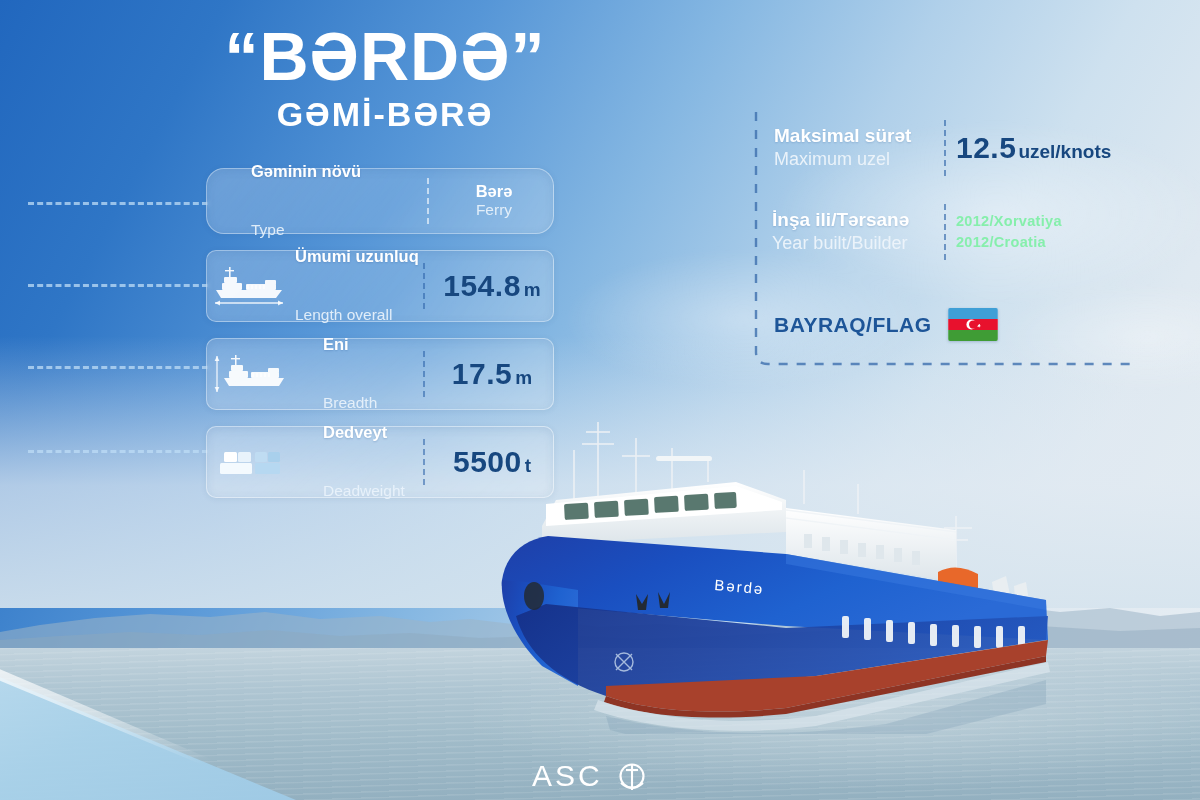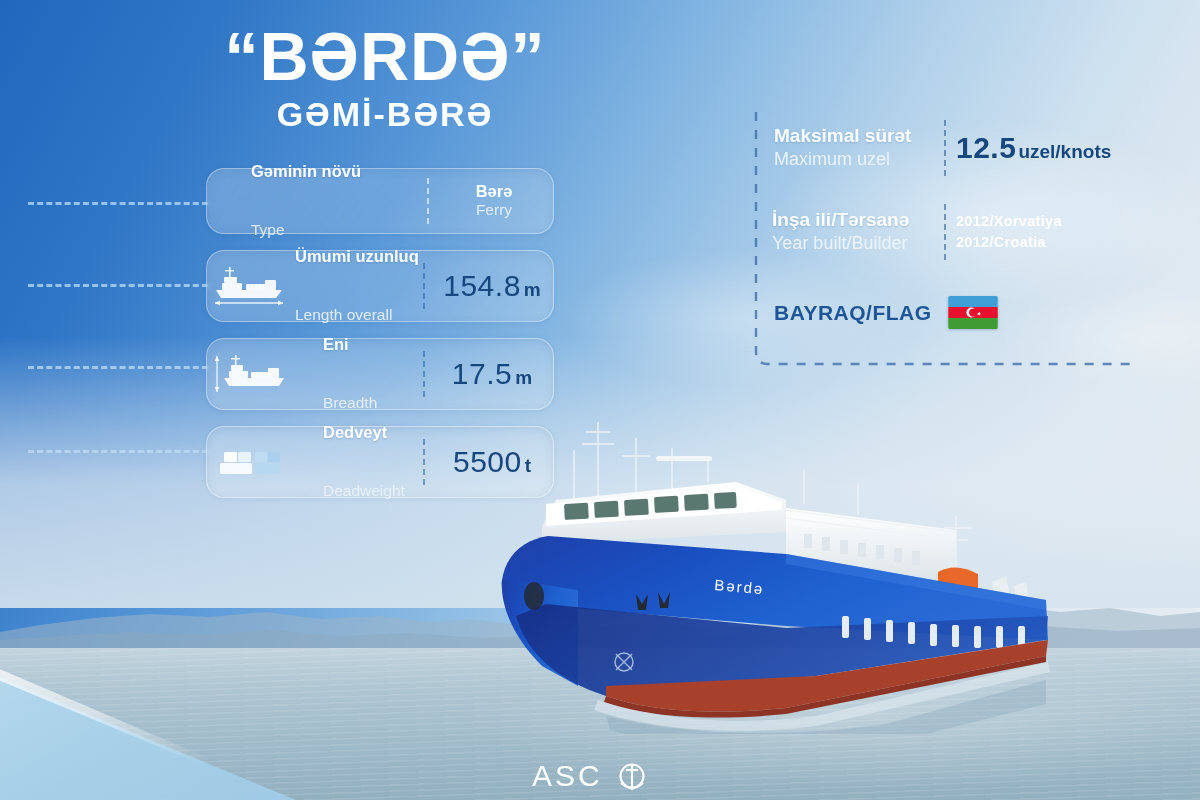--- a/index.html
+++ b/index.html
@@ -89,21 +89,21 @@
   .card {
     position:relative;
     height:66px; border-radius:18px;
     background:linear-gradient(135deg, rgba(255,255,255,.26) 0%, rgba(255,255,255,.13) 55%, rgba(255,255,255,.20) 100%);
     border:1px solid rgba(255,255,255,.35);
     box-shadow:0 2px 10px rgba(20,60,120,.10) inset, 0 1px 6px rgba(20,60,120,.08);
     display:flex; align-items:center;
     margin-bottom:16px;
     backdrop-filter:blur(2px);
   }
-  .card.tall { height:72px; }
+  .card.tall { height:72px;border-radius:10px; }
   .card-icon {
     width:86px; flex:0 0 86px; height:100%;
     display:flex; align-items:center; justify-content:center;
   }
   .card-icon.empty { width:42px; flex:0 0 42px; }
   .card-icon svg { display:block; }
   .card-labels { flex:1 1 auto; padding-left:2px; }
   .card-labels.pad { padding-left:30px; }
   .lab-az {
     color:#ffffff; font-size:16.5px; font-weight:700; line-height:1.15;
@@ -116,21 +116,21 @@
   }
   .card-div {
     flex:0 0 1px; width:1px; height:46px; align-self:center;
     border-left:2px dashed rgba(40,95,165,.55);
   }
   .card-div.light { border-left-color:rgba(255,255,255,.6); }
   .card-value {
     flex:0 0 auto; min-width:128px; padding:0 10px 0 16px;
     display:flex; align-items:baseline; justify-content:center;
   }
-  .val-num { font-size:30px; font-weight:400; color:#17477f; letter-spacing:.5px; }
+  .val-num { font-size:30px; font-weight:700; color:#17477f; letter-spacing:.5px; }
   .val-unit { font-size:19px; font-weight:700; color:#17477f; margin-left:3px; }
   .card-value.white { flex-direction:column; align-items:center; justify-content:center; min-width:124px; }
   .card-value.white .v-az { color:#fff; font-size:16.5px; font-weight:700; line-height:1.15; }
   .card-value.white .v-en { color:#eaf3fb; font-size:15.5px; font-weight:400; line-height:1.2; opacity:.92; }
 
   
   .left-lines { position:absolute; left:0; top:0; width:210px; height:520px; }
   .left-lines .ln {
     position:absolute; left:28px; width:180px; height:0;
     border-top:3px dashed rgba(190,220,245,.75);
@@ -149,23 +149,23 @@
   .r-val { color:#17477f; font-weight:700; }
 
   #row-speed { left:22px; top:8px; }
   #row-speed .r-lab { width:160px; }
   #row-speed .speed-num { font-size:30px; letter-spacing:.5px; }
   #row-speed .speed-unit { font-size:19px; margin-left:2px; }
   #row-speed .v-wrap { display:flex; align-items:baseline; }
 
   #row-year { left:20px; top:92px; }
   #row-year .r-lab { width:162px; }
-  #row-year .y-line { font-size:14.5px; font-weight:700; color:#ffffff; line-height:1.45; letter-spacing:.3px; }
-
-  #row-flag { left:22px; top:184px; display:flex; align-items:center; }
+  #row-year .y-line { font-size:14.5px; font-weight:700; color:#86efac; line-height:1.45; letter-spacing:.3px; }
+
+  #row-flag { left:22px; top:196px; display:flex; align-items:center; }
   #row-flag .flag-label { color:#1d5598; font-size:21px; font-weight:700; letter-spacing:.5px; }
   .flag {
     width:50px; height:33px; margin-left:16px; border-radius:2px;
     overflow:hidden; position:relative; box-shadow:0 1px 3px rgba(20,60,120,.25);
     display:block;
   }
   .flag svg { display:block; width:100%; height:100%; }
 
   
   .logo { position:absolute; left:528px; top:756px; width:150px; height:40px; }

